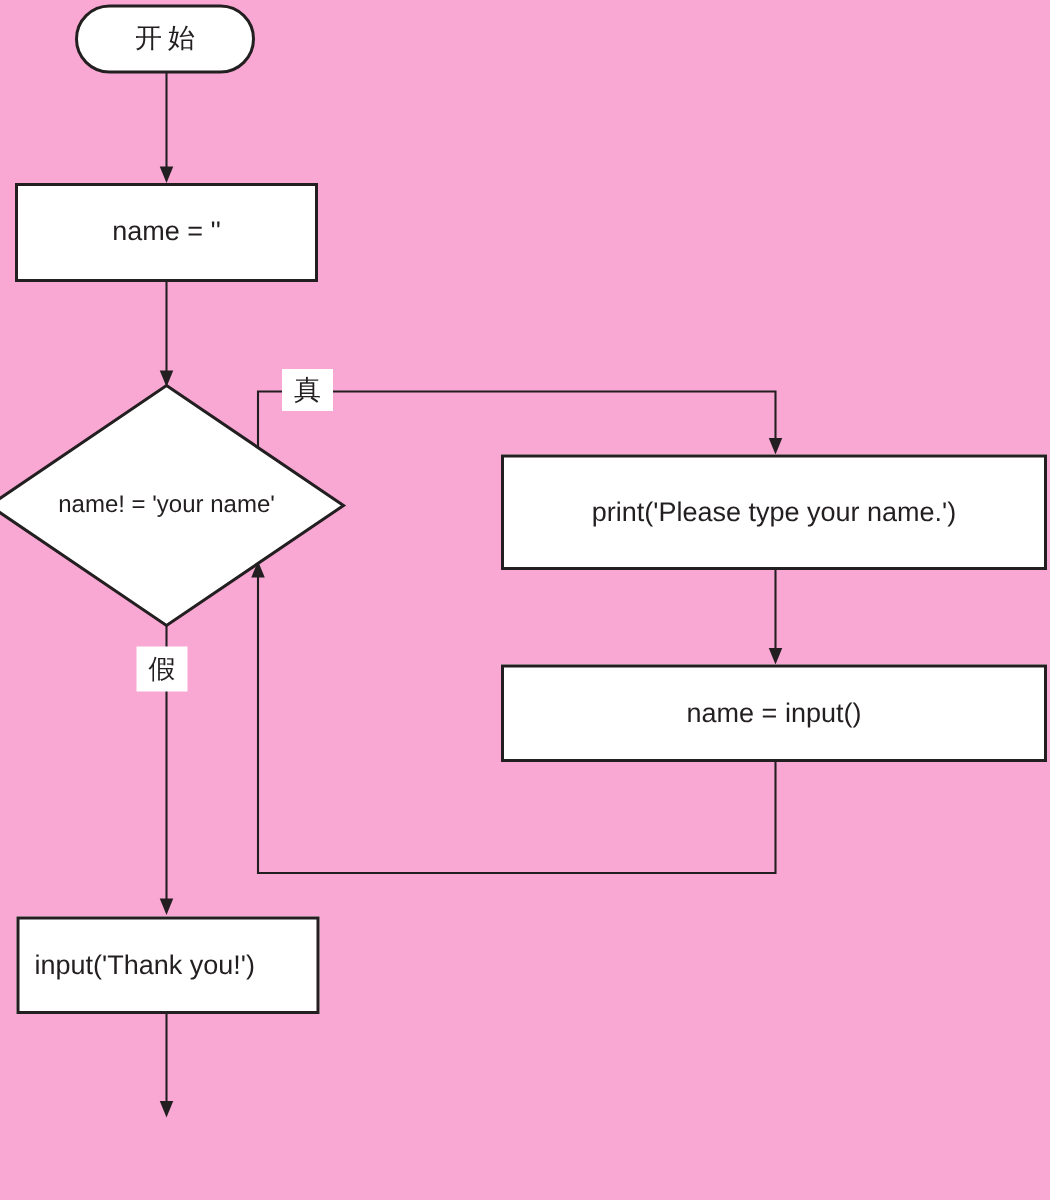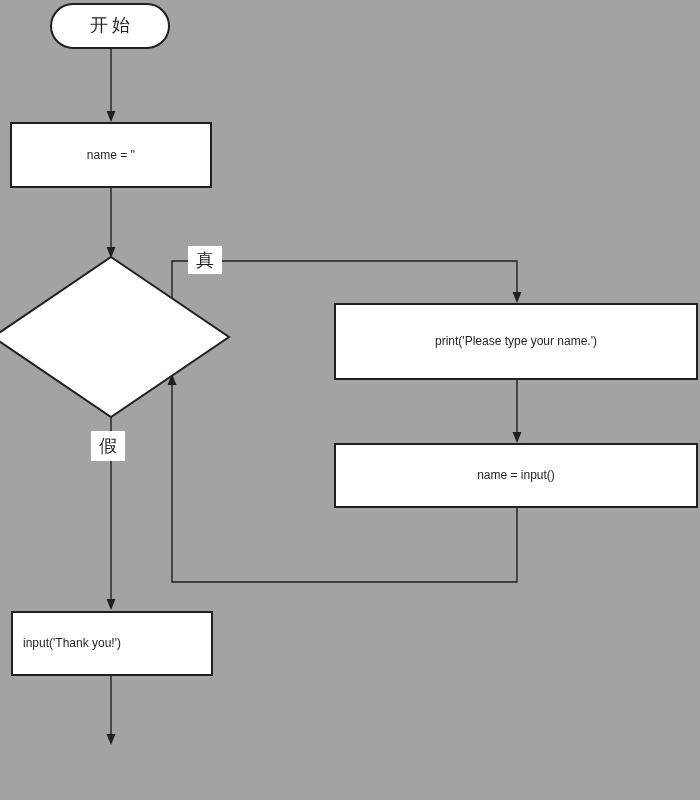--- a/index.html
+++ b/index.html
@@ -1,20 +1,20 @@
 <!DOCTYPE html>
 <html><head>
 <meta charset="utf-8">
 <style>
   html, body { margin: 0; padding: 0; background: #ffffff; }
   .canvas {
     position: relative;
     width: 700px;
     height: 800px;
-    background: #a3a3a3;
+    background: #f9a8d4;
     font-family: "Liberation Sans", "DejaVu Sans", sans-serif;
     color: #231f20;
     overflow: hidden;
   }
   .wires {
     position: absolute;
     left: 0; top: 0;
   }
   .wire {
     fill: none;
@@ -28,21 +28,21 @@
     stroke-width: 2;
   }
   .node {
     position: absolute;
     box-sizing: border-box;
     display: flex;
     align-items: center;
     justify-content: center;
     background: #ffffff;
     border: 2px solid #231f20;
-    font-size: 12px;
+    font-size: 18px;
     line-height: 1.2;
     white-space: nowrap;
   }
   .terminator {
     border-radius: 24px;
     font-size: 18px;
     letter-spacing: 4px;
     padding-left: 4px; 
   }
   #node-start        { left: 50px;  top: 3px;   width: 120px; height: 46px; }
@@ -100,20 +100,23 @@
   </svg>
 
   <div class="node terminator" id="node-start">
     <span>开始</span>
   </div>
 
   <div class="node" id="node-init">
     <span>name = ''</span>
   </div>
 
+  <div class="decision-label">
+    <span>name! = 'your name'</span>
+  </div>
 
   <div class="edge-label" id="label-true">
     <span>真</span>
   </div>
 
   <div class="edge-label" id="label-false">
     <span>假</span>
   </div>
 
   <div class="node" id="node-print-prompt">

